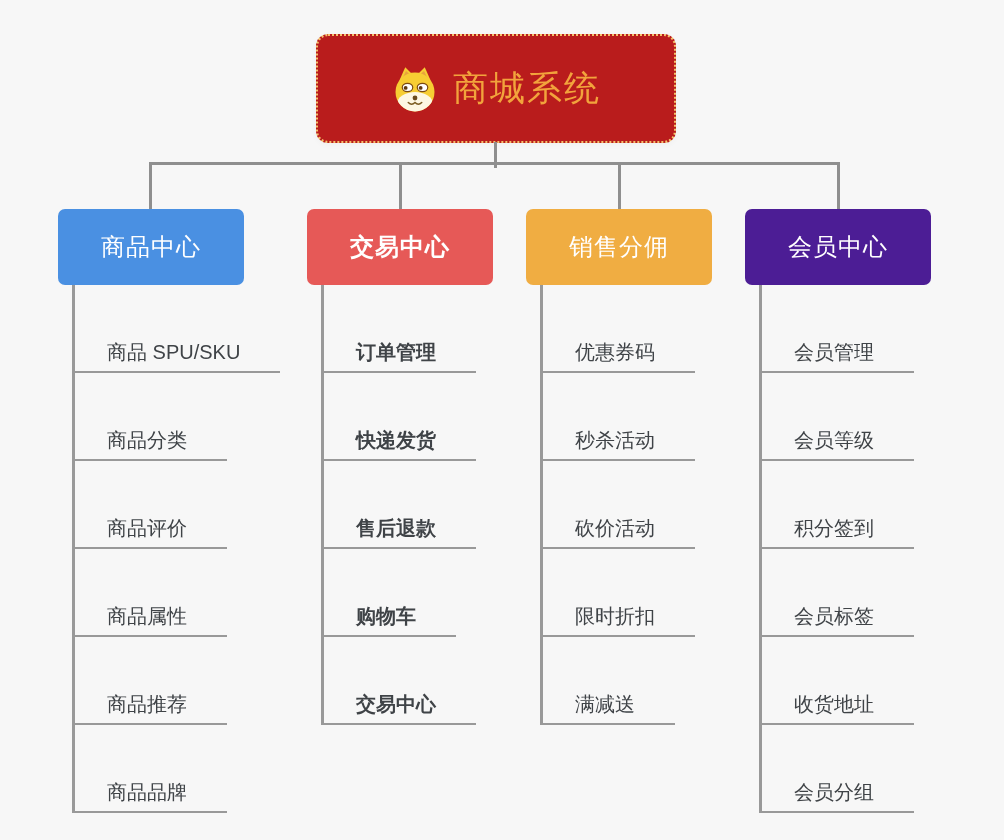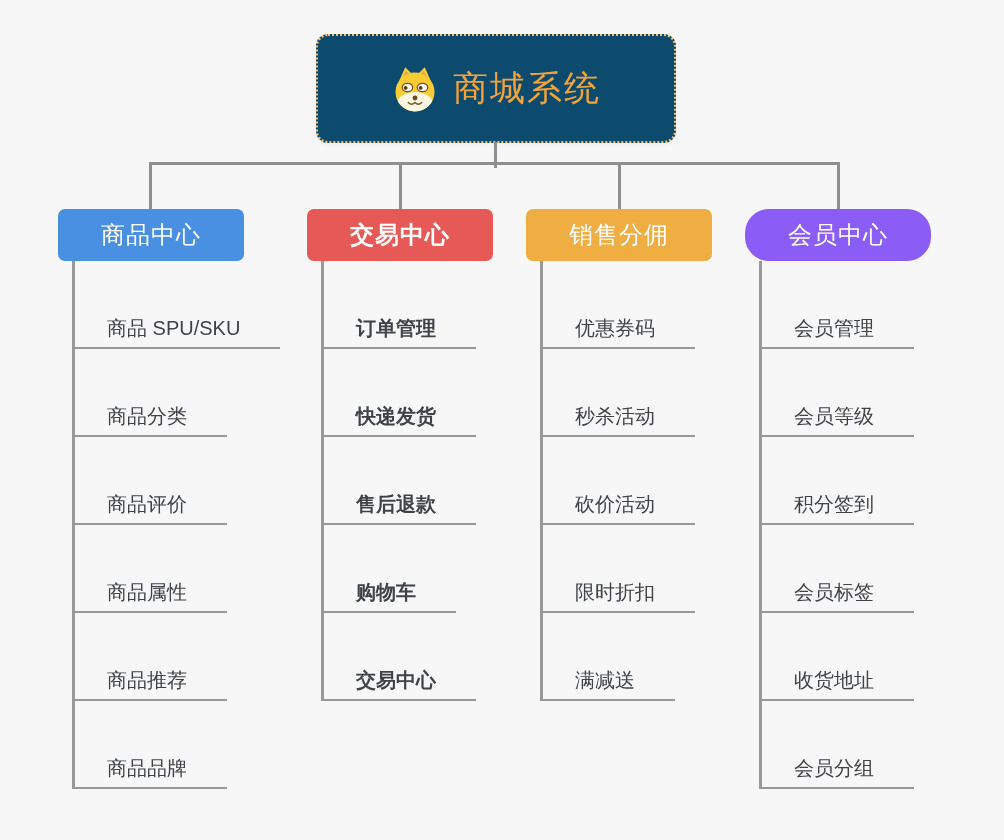--- a/index.html
+++ b/index.html
@@ -21,21 +21,21 @@
     height: 840px;
     background: var(--bg);
     overflow: hidden;
   }
 
   
   .root-node {
     position: absolute;
     left: 316px; top: 34px;
     width: 360px; height: 109px;
-    background: #0c4a6e;
+    background: #b91c1c;
     border: 2px dotted var(--root-border);
     border-radius: 12px;
     display: flex;
     align-items: center;
     justify-content: center;
     gap: 14px;
     box-shadow: 0 2px 6px rgba(0,0,0,0.03);
   }
   .root-label {
     font-size: 35px;
@@ -50,21 +50,21 @@
   .stub  { left: 494px; top: 142px; width: 3px; height: 26px; }
   .hline { left: 150px; top: 162px; width: 688px; height: 3px; }
   .drop  { top: 162px; width: 3px; height: 48px; }
   .d0 { left: 149px; } .d1 { left: 399px; } .d2 { left: 618px; } .d3 { left: 837px; }
 
   
   .column { position: absolute; top: 209px; width: max-content; }
   .c0 { left: 58px; } .c1 { left: 307px; font-weight: bold; } .c2 { left: 526px; } .c3 { left: 745px; }
 
   .branch-box {
-    width: 186px; height: 52px;
+    width: 186px; height: 76px;
     border-radius: 7px;
     display: flex; align-items: center; justify-content: center;
     color: #FFFFFF;
     font-size: 24px;
     letter-spacing: 1px;
   }
 
   .children {
     list-style: none;
     margin-left: 14px;
@@ -187,21 +187,21 @@
       <li class="leaf">
           <span>限时折扣</span>
         </li>
       <li class="leaf">
           <span>满减送</span>
         </li>
     </ul>
   </div>
 
   <div class="column c3">
-    <div class="branch-box" style="background-color: #8b5cf6; border-radius: 24px;">
+    <div class="branch-box" style="background-color: #4c1d95;">
       <span>会员中心</span>
     </div>
     <ul class="children">
       <li class="leaf">
           <span>会员管理</span>
         </li>
       <li class="leaf">
           <span>会员等级</span>
         </li>
       <li class="leaf">

